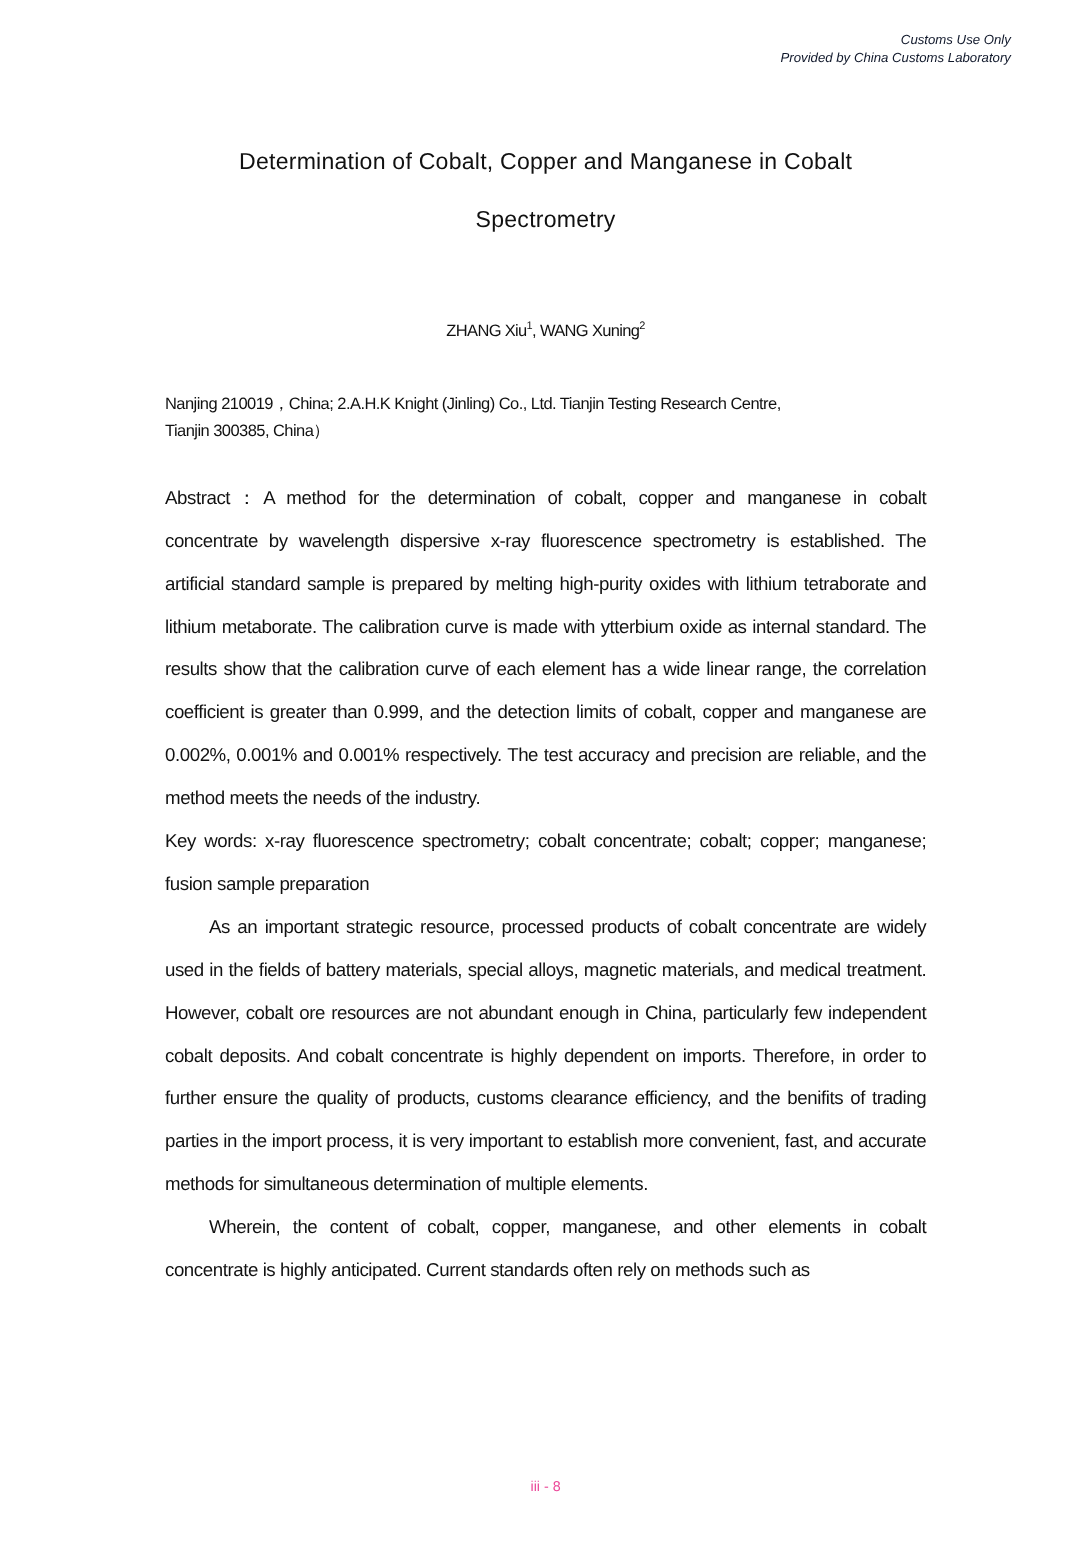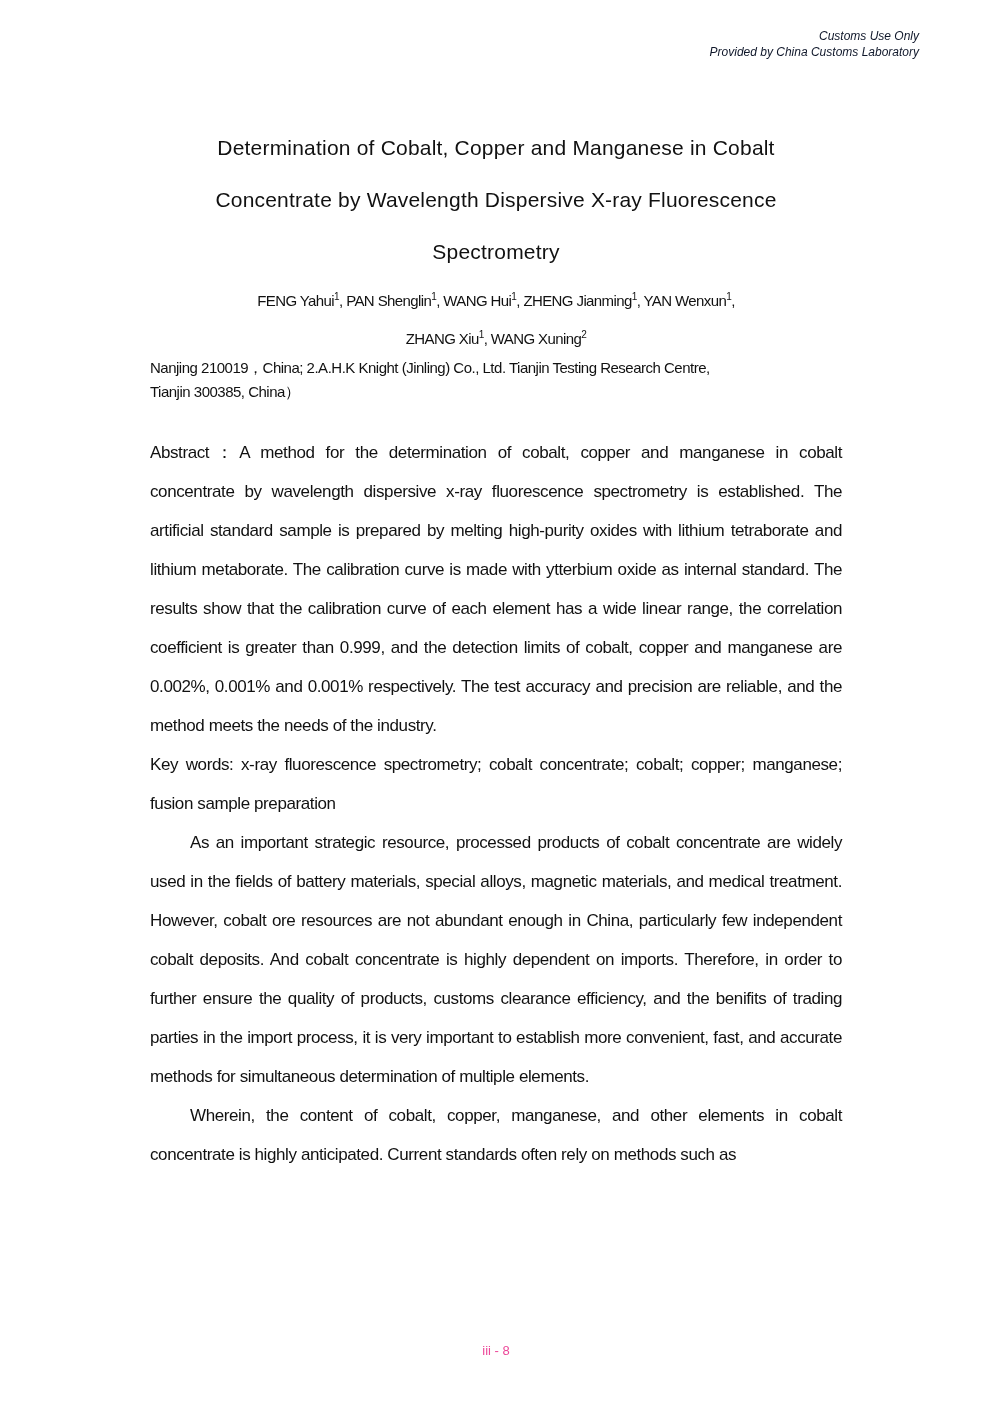--- a/index.html
+++ b/index.html
@@ -25,32 +25,24 @@
 </head>
 <body>
 
 <div class="header">
   <div>Customs Use Only</div>
   <div>Provided by China Customs Laboratory</div>
 </div>
 
 <div class="title">
   <div>Determination of Cobalt, Copper and Manganese in Cobalt</div>
-  <div>Concentrate by Wavelength Dispersive X-ray Fluorescence</div>
   <div>Spectrometry</div>
 </div>
 
 <div class="authors">
-  <div>
-    <span>FENG Yahui</span><sup>1</sup>,
-    <span>PAN Shenglin</span><sup>1</sup>,
-    <span>WANG Hui</span><sup>1</sup>,
-    <span>ZHENG Jianming</span><sup>1</sup>,
-    <span>YAN Wenxun</span><sup>1</sup>,
-  </div>
   <div>
     <span>ZHANG Xiu</span><sup>1</sup>,
     <span>WANG Xuning</span><sup>2</sup>
   </div>
 </div>
 
 <div class="affil">
   <div>Nanjing 210019，China; 2.A.H.K Knight (Jinling) Co., Ltd. Tianjin Testing Research Centre,</div>
   <div>Tianjin 300385, China）</div>
 </div>

